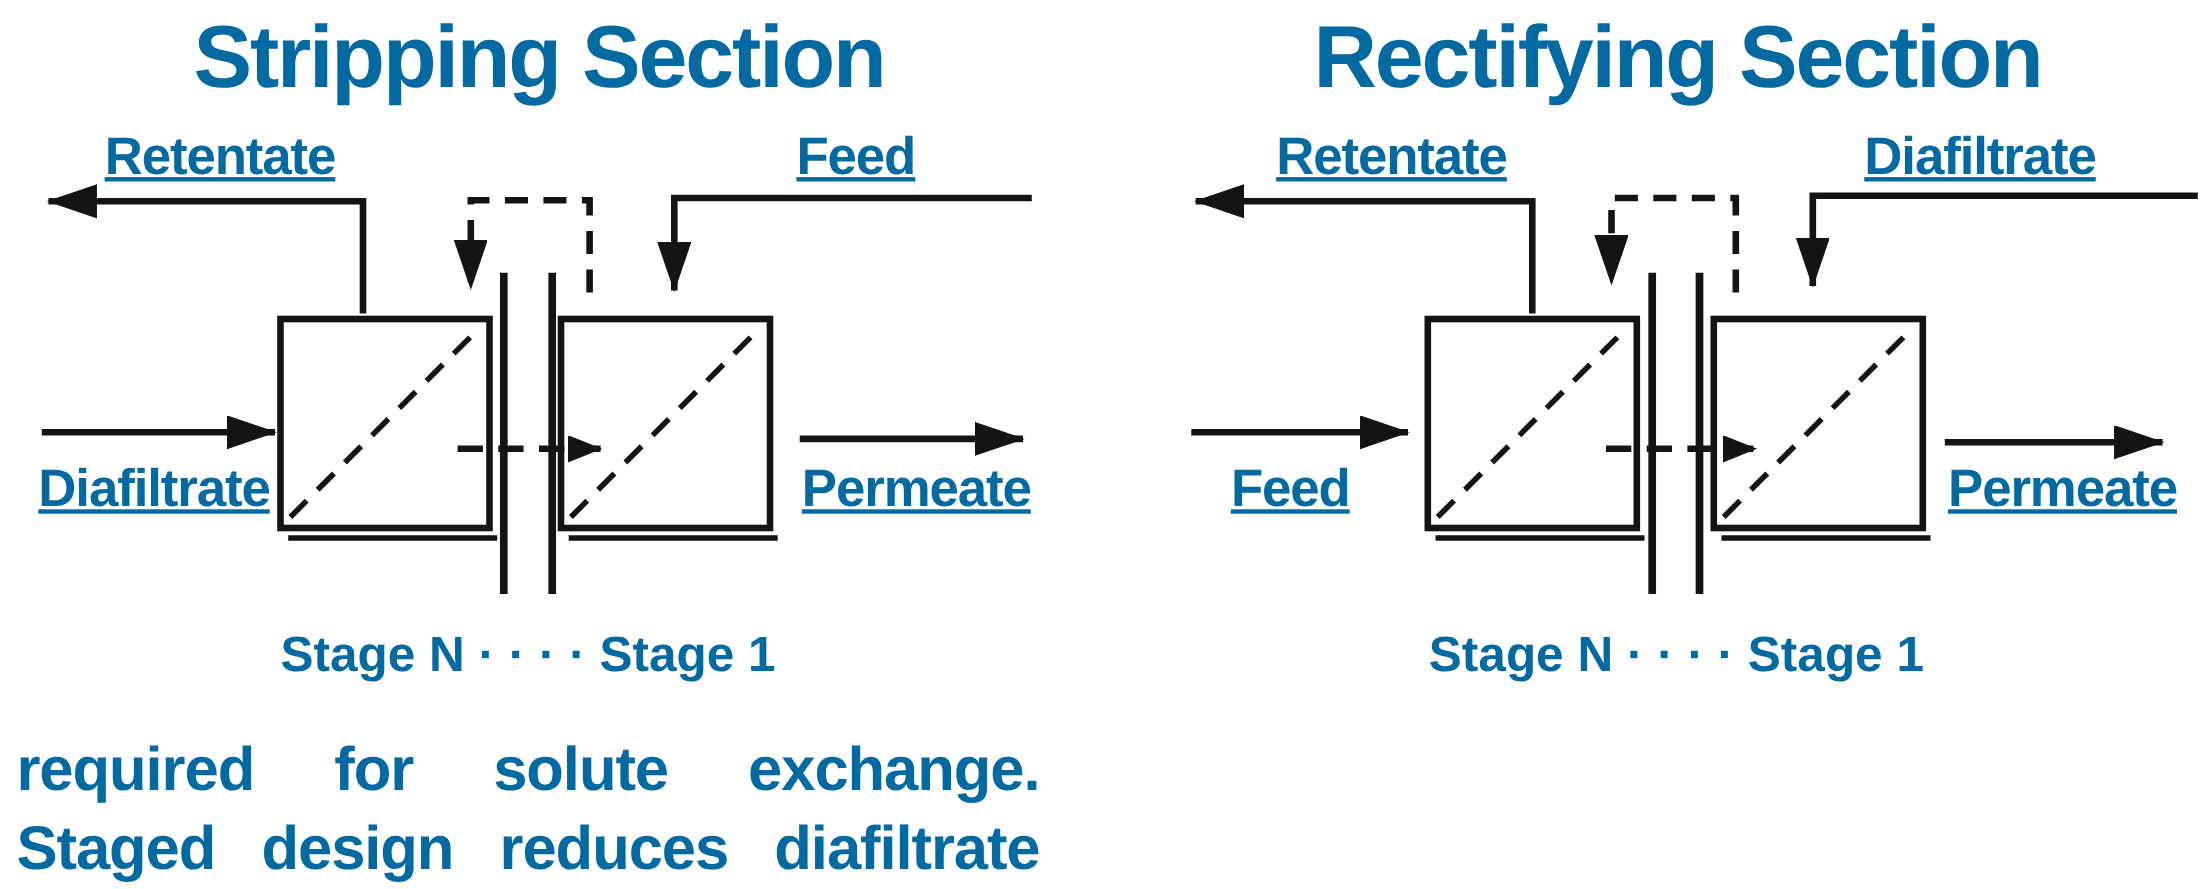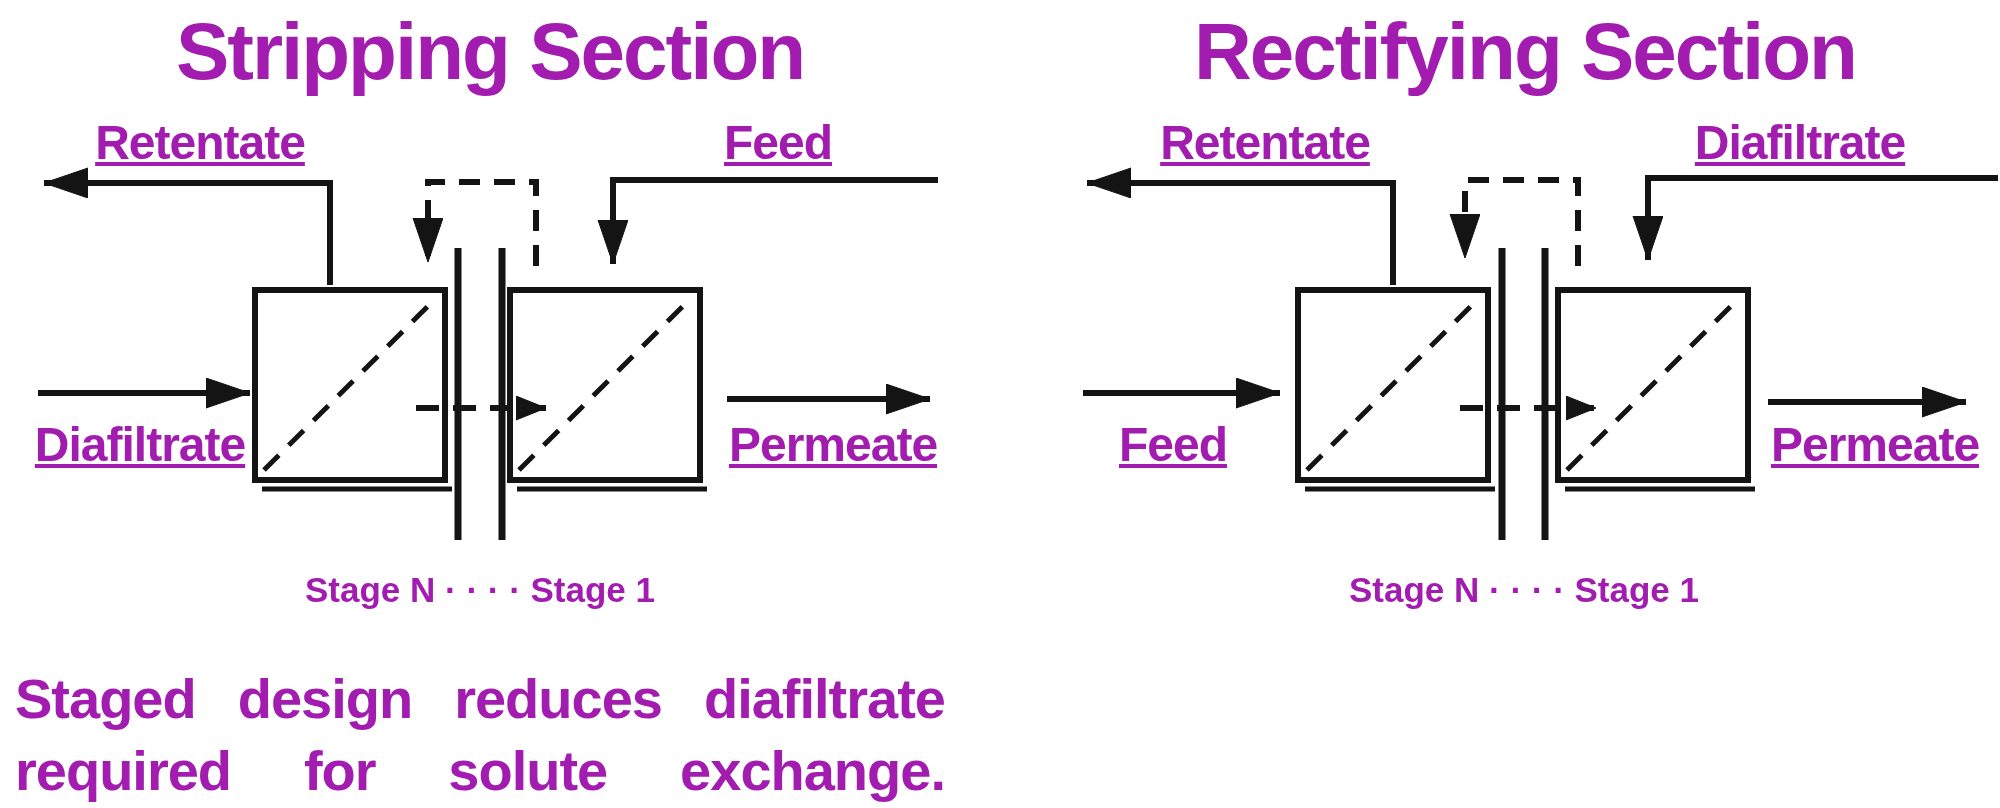--- a/index.html
+++ b/index.html
@@ -1,26 +1,26 @@
 <!DOCTYPE html>
 <html><head>
 <meta charset="utf-8">
 <style>
   html,body{margin:0;padding:0;background:#ffffff;}
   .canvas{
     position:relative;width:2000px;height:808px;background:#ffffff;
-    font-family:"Liberation Sans",sans-serif;font-weight:bold;color:#a21caf;
+    font-family:"Liberation Sans",sans-serif;font-weight:bold;color:#0369a1;
     overflow:hidden;
   }
   .gfx{position:absolute;left:0;top:0;width:2000px;height:808px;}
   .t{position:absolute;white-space:nowrap;line-height:1;}
   .center{transform:translateX(-50%);}
   .title{font-size:80px;letter-spacing:-2px;}
   .lbl{font-size:48px;letter-spacing:-1px;text-decoration:underline;}
-  .stage{font-size:35px;letter-spacing:0px;}
+  .stage{font-size:45px;letter-spacing:0px;}
   .caption{position:absolute;font-size:56px;line-height:72px;letter-spacing:-1px;}
   .caption .cl{text-align:justify;text-align-last:justify;}
   svg line, svg path, svg rect{stroke:#141414;}
 </style>
 </head>
 <body>
 
 <div class="canvas">
 
   <svg class="gfx" viewBox="0 0 2000 808">
@@ -78,22 +78,22 @@
     </g>
   </svg>
 
   <div class="t title center" style="left:490px;top:12px;">Stripping Section</div>
   <div class="t lbl center" style="left:200px;top:119px;">Retentate</div>
   <div class="t lbl center" style="left:778px;top:119px;">Feed</div>
   <div class="t lbl center" style="left:140px;top:421px;">Diafiltrate</div>
   <div class="t lbl center" style="left:833px;top:421px;">Permeate</div>
   <div class="t stage center" style="left:480px;top:572px;">Stage N · · · ·  Stage 1</div>
   <div class="caption" style="left:15px;top:663px;width:930px;">
+    <div class="cl">required for solute exchange.</div>
     <div class="cl">Staged design reduces diafiltrate</div>
-    <div class="cl">required for solute exchange.</div>
   </div>
 
   <div class="t title center" style="left:1525px;top:12px;">Rectifying Section</div>
   <div class="t lbl center" style="left:1265px;top:119px;">Retentate</div>
   <div class="t lbl center" style="left:1800px;top:119px;">Diafiltrate</div>
   <div class="t lbl center" style="left:1173px;top:421px;">Feed</div>
   <div class="t lbl center" style="left:1875px;top:421px;">Permeate</div>
   <div class="t stage center" style="left:1524px;top:572px;">Stage N · · · ·  Stage 1</div>
 
 </div>

